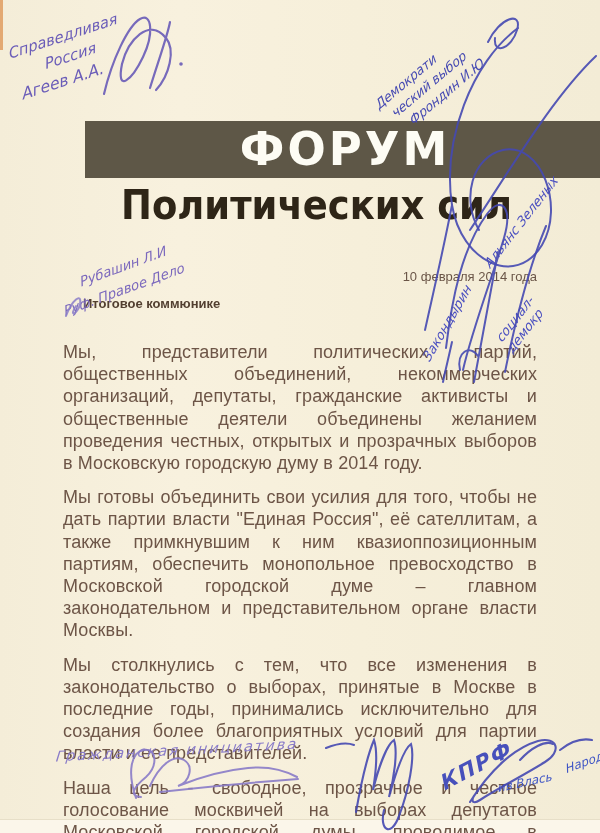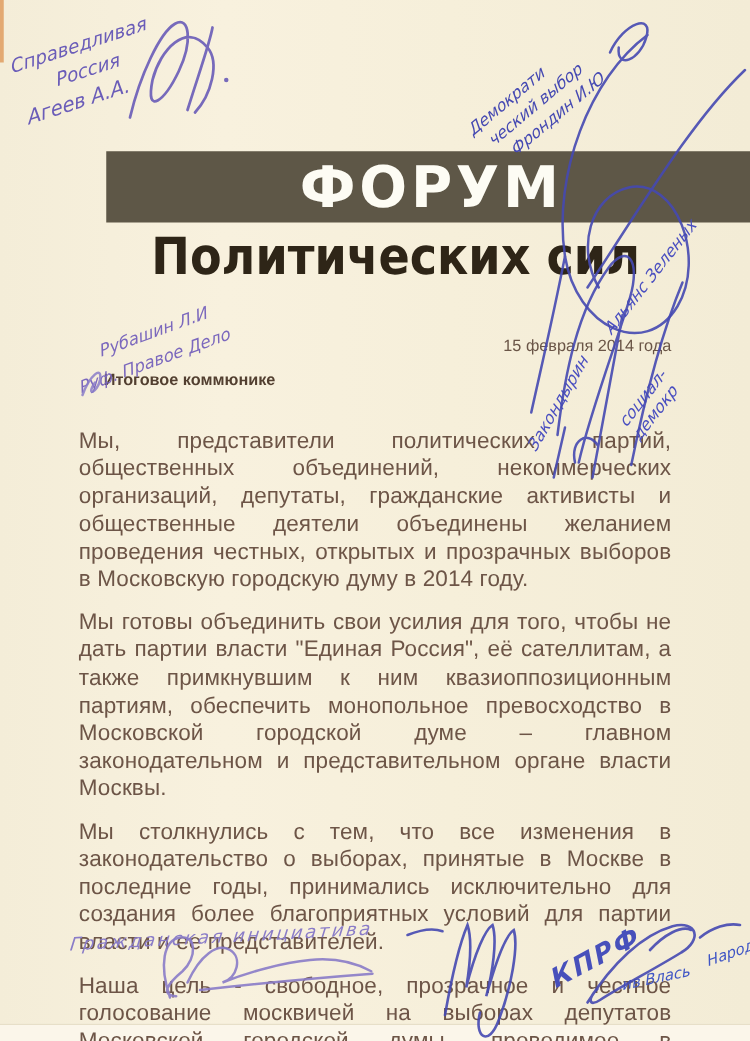--- a/index.html
+++ b/index.html
@@ -68,21 +68,21 @@
 <div class="page">
 
   <div class="edge-strip-bottom"></div>
   <div class="edge-sliver"></div>
 
   <div class="banner">
     <div class="banner-title">ФОРУМ</div>
   </div>
   <div class="banner-subtitle">Политических сил</div>
 
-  <div class="doc-date">15 февраля 2014 года</div>
+  <div class="doc-date">10 февраля 2014 года</div>
   <div class="doc-heading">Итоговое коммюнике</div>
 
   <div class="body-text">
     <p>Мы, представители политических партий, общественных объединений, некоммерческих организаций, депутаты, гражданские активисты и общественные деятели объединены желанием проведения честных, открытых и прозрачных выборов в Московскую городскую думу в 2014 году.</p>
     <p>Мы готовы объединить свои усилия для того, чтобы не дать партии власти "Единая Россия", её сателлитам, а также примкнувшим к ним квазиоппозиционным партиям, обеспечить монопольное превосходство в Московской городской думе – главном законодательном и представительном органе власти Москвы.</p>
     <p>Мы столкнулись с тем, что все изменения в законодательство о выборах, принятые в Москве в последние годы, принимались исключительно для создания более благоприятных условий для партии власти и ее представителей.</p>
     <p>Наша цель - свободное, прозрачное и честное голосование москвичей на выборах депутатов  Московской городской думы, проводимое в соответствии с действующим  региональным и федеральным законодательством, а также в полном соответствии с международными стандартами, принципами и нормами</p>
   </div>
 
   <div class="ann ann-top-left">

